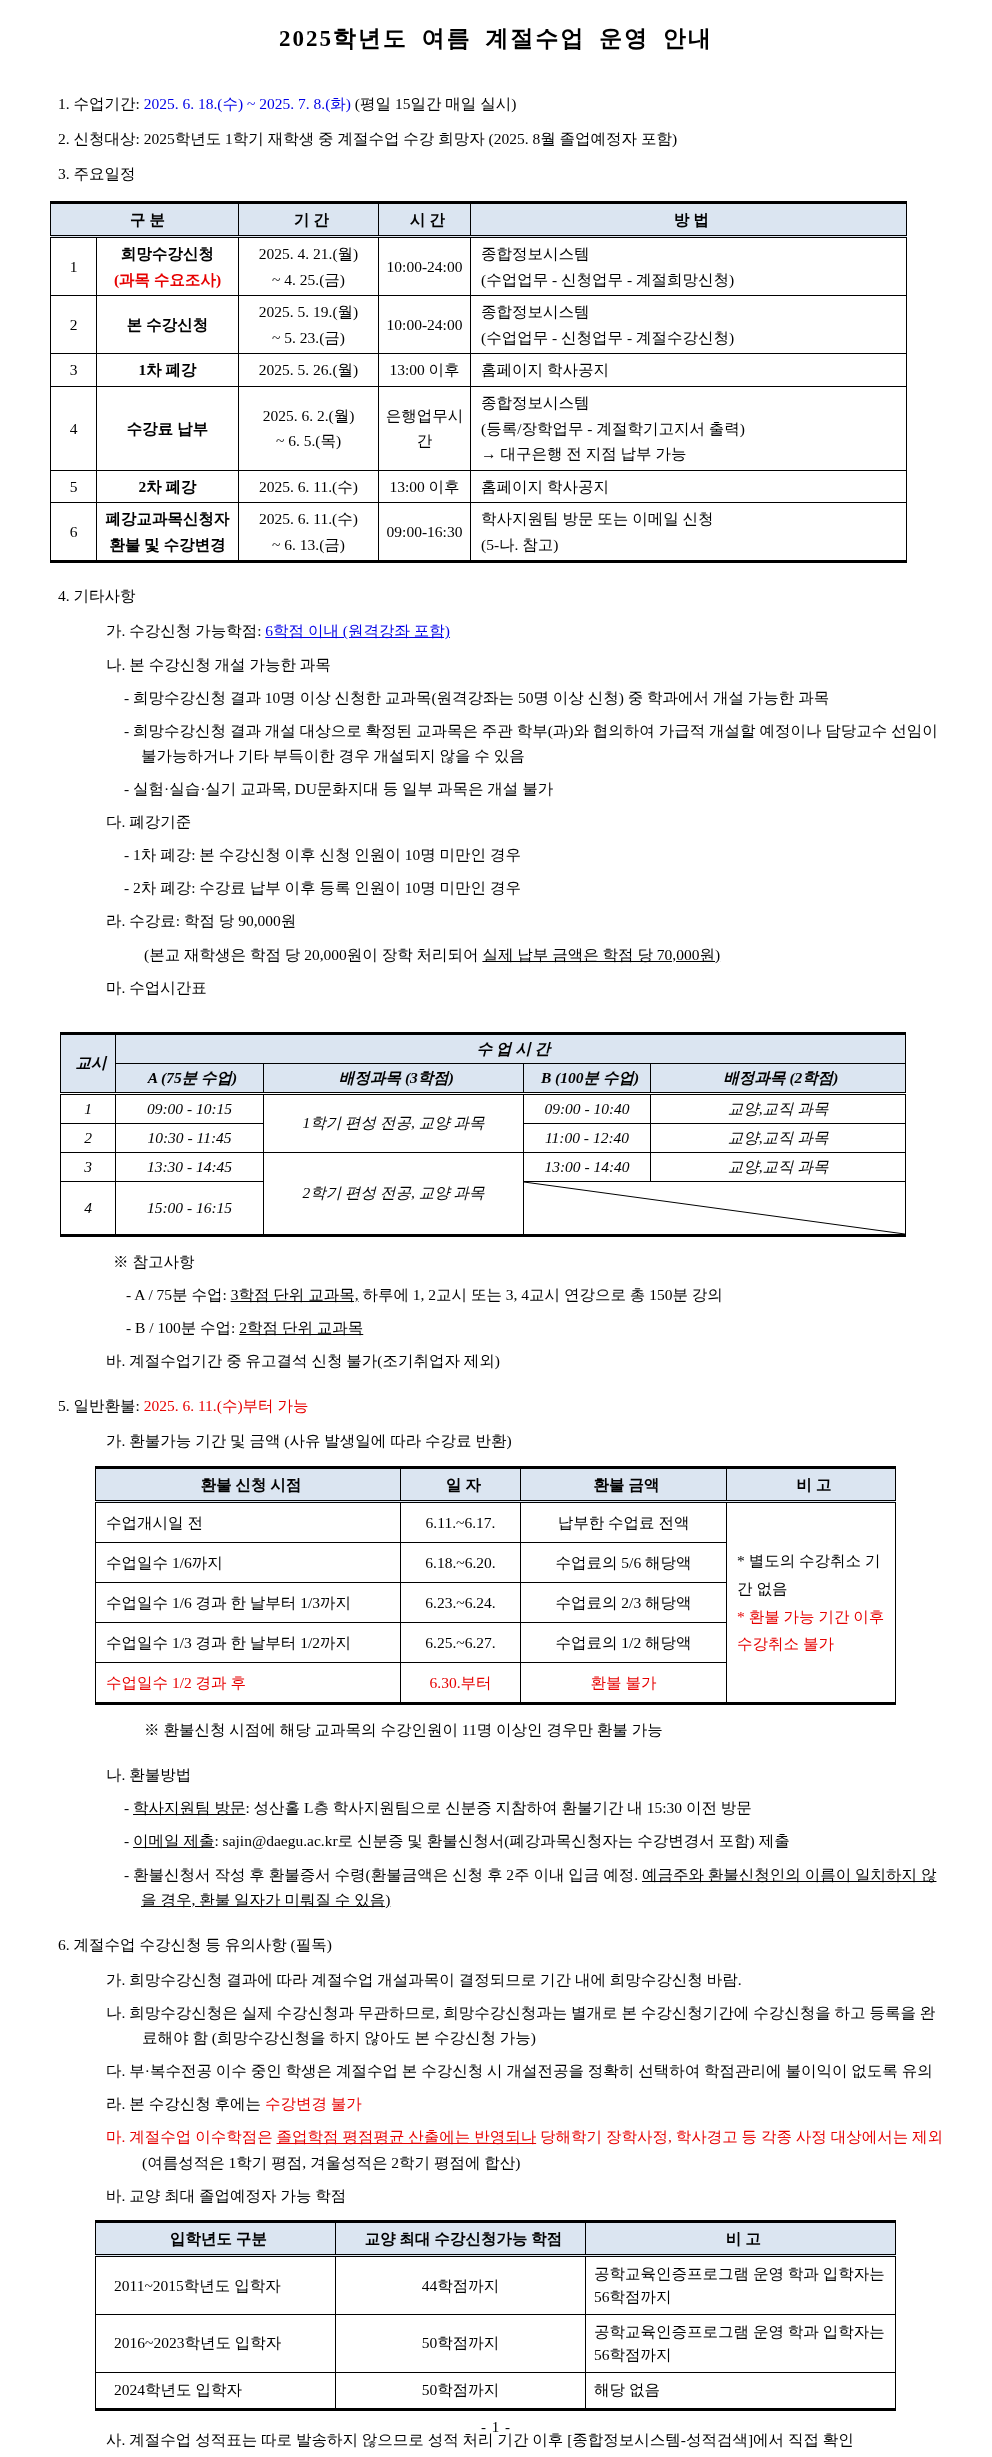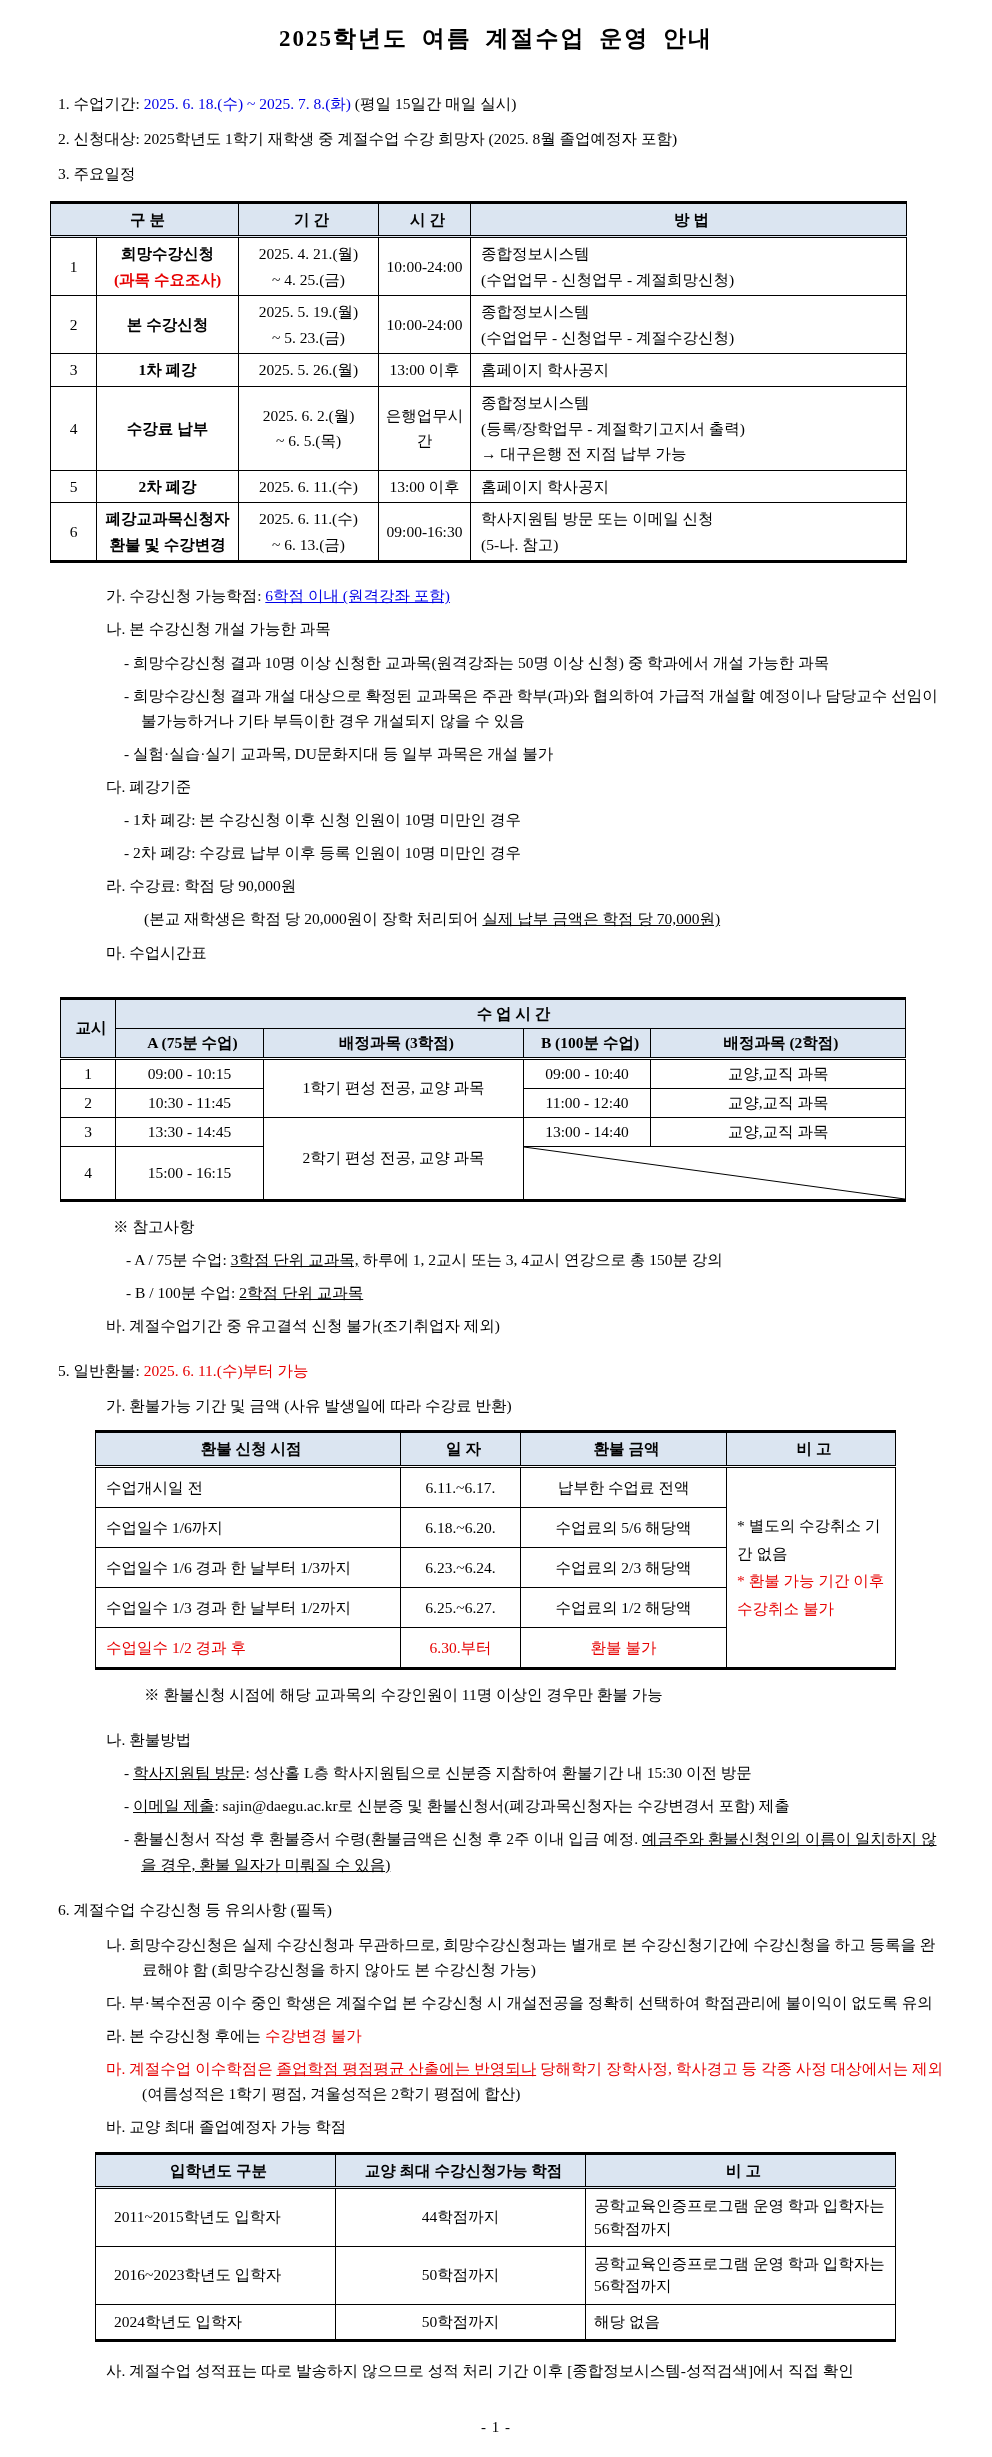--- a/index.html
+++ b/index.html
@@ -66,21 +66,21 @@
     font-weight:bold;
     padding-left:12px;
   }
   table.doc-table tbody tr.first-body > th,
   table.doc-table tbody tr.first-body > td{
     border-top:3px double #000;
   }
   table.schedule{width:856px;margin:14px 0 20px 2px;}
   table.schedule td.c-method{text-align:left;padding-left:10px;}
   table.schedule td.c-name{font-weight:bold;}
-  table.timetable{width:845px;margin:32px 0 12px 12px;}
+  table.timetable{width:845px;margin:32px 0 12px 12px;font-style:italic;}
   table.timetable td,table.timetable th{padding:2px 6px;line-height:1.55;}
   table.refund{width:800px;margin:12px 0 12px 47px;}
   table.refund td{height:33px;}
   table.refund td.c-point{text-align:left;padding-left:10px;}
   table.refund td.c-remark{text-align:left;padding-left:10px;line-height:1.8;}
   table.credit{width:800px;margin:12px 0 16px 47px;}
   table.credit td{line-height:1.45;padding:6px 8px;}
   table.credit td.c-year{text-align:left;padding-left:18px;}
   table.credit td.c-remark2{text-align:left;padding-left:8px;}
   td.diag-cell{position:relative;padding:0;height:34px;}
@@ -169,20 +169,21 @@
 환불 및 수강변경</span></td>
         <td>2025. 6. 11.(수)
 ~ 6. 13.(금)</td>
         <td>09:00-16:30</td>
         <td class="c-method">학사지원팀 방문 또는 이메일 신청
 (5-나. 참고)</td>
       </tr>
     </tbody>
   </table>
 
+  <div class="sec ln"><span class="b">4. 기타사항</span></div>
   <div class="l1 ln"><span>가. 수강신청 가능학점: </span><span class="blue b u">6학점 이내 (원격강좌 포함)</span></div>
   <div class="l1 ln"><span>나. 본 수강신청 개설 가능한 과목</span></div>
   <div class="l2 ln"><span>- 희망수강신청 결과 10명 이상 신청한 교과목(원격강좌는 50명 이상 신청) 중 학과에서 개설 가능한 과목</span></div>
   <div class="l2 ln"><span>- 희망수강신청 결과 개설 대상으로 확정된 교과목은 주관 학부(과)와 협의하여 가급적 개설할 예정이나 담당교수 선임이 불가능하거나 기타 부득이한 경우 개설되지 않을 수 있음</span></div>
   <div class="l2 ln"><span>- 실험·실습·실기 교과목, DU문화지대 등 일부 과목은 개설 불가</span></div>
   <div class="l1 ln"><span>다. 폐강기준</span></div>
   <div class="l2 ln"><span>- 1차 폐강: 본 수강신청 이후 신청 인원이 10명 미만인 경우</span></div>
   <div class="l2 ln"><span>- 2차 폐강: 수강료 납부 이후 등록 인원이 10명 미만인 경우</span></div>
   <div class="l1 ln"><span>라. 수강료: 학점 당 90,000원</span></div>
   <div class="l2b ln"><span>(본교 재학생은 학점 당 20,000원이 장학 처리되어 </span><span class="u">실제 납부 금액은 학점 당 70,000원)</span></div>
@@ -295,20 +296,21 @@
     </tbody>
   </table>
 
   <div class="tnote ln"><span class="b">※ 환불신청 시점에 해당 교과목의 수강인원이 11명 이상인 경우만 환불 가능</span></div>
   <div class="l1 ln"><span>나. 환불방법</span></div>
   <div class="l2 ln"><span>- </span><span class="u">학사지원팀 방문</span><span>: 성산홀 L층 학사지원팀으로 신분증 지참하여 환불기간 내 15:30 이전 방문</span></div>
   <div class="l2 ln"><span>- </span><span class="u">이메일 제출</span><span>: sajin@daegu.ac.kr로 신분증 및 환불신청서(폐강과목신청자는 수강변경서 포함) 제출</span></div>
   <div class="l2 ln"><span>- 환불신청서 작성 후 환불증서 수령(환불금액은 신청 후 2주 이내 입금 예정. </span><span class="u">예금주와 환불신청인의 이름이 일치하지 않을 경우, 환불 일자가 미뤄질 수 있음)</span></div>
 
   <div class="sec ln"><span class="b">6. 계절수업 수강신청 등 유의사항 (필독)</span></div>
+  <div class="l1h ln"><span>가. 희망수강신청 결과에 따라 계절수업 개설과목이 결정되므로 기간 내에 희망수강신청 바람.</span></div>
   <div class="l1h ln"><span>나. 희망수강신청은 실제 수강신청과 무관하므로, 희망수강신청과는 별개로 본 수강신청기간에 수강신청을 하고 등록을 완료해야 함 (희망수강신청을 하지 않아도 본 수강신청 가능)</span></div>
   <div class="l1h ln"><span>다. 부·복수전공 이수 중인 학생은 계절수업 본 수강신청 시 개설전공을 정확히 선택하여 학점관리에 불이익이 없도록 유의</span></div>
   <div class="l1h ln"><span>라. 본 수강신청 후에는 </span><span class="red">수강변경 불가</span></div>
   <div class="l1h ln"><span class="red">마. 계절수업 이수학점은 </span><span class="red u">졸업학점 평점평균 산출에는 반영되나</span><span class="red"> 당해학기 장학사정, 학사경고 등 각종 사정 대상에서는 제외</span><span>(여름성적은 1학기 평점, 겨울성적은 2학기 평점에 합산)</span></div>
   <div class="l1h ln"><span>바. 교양 최대 졸업예정자 가능 학점</span></div>
 
   <table class="doc-table credit">
     <colgroup>
         <col style="width:240px">
         <col style="width:250px">

